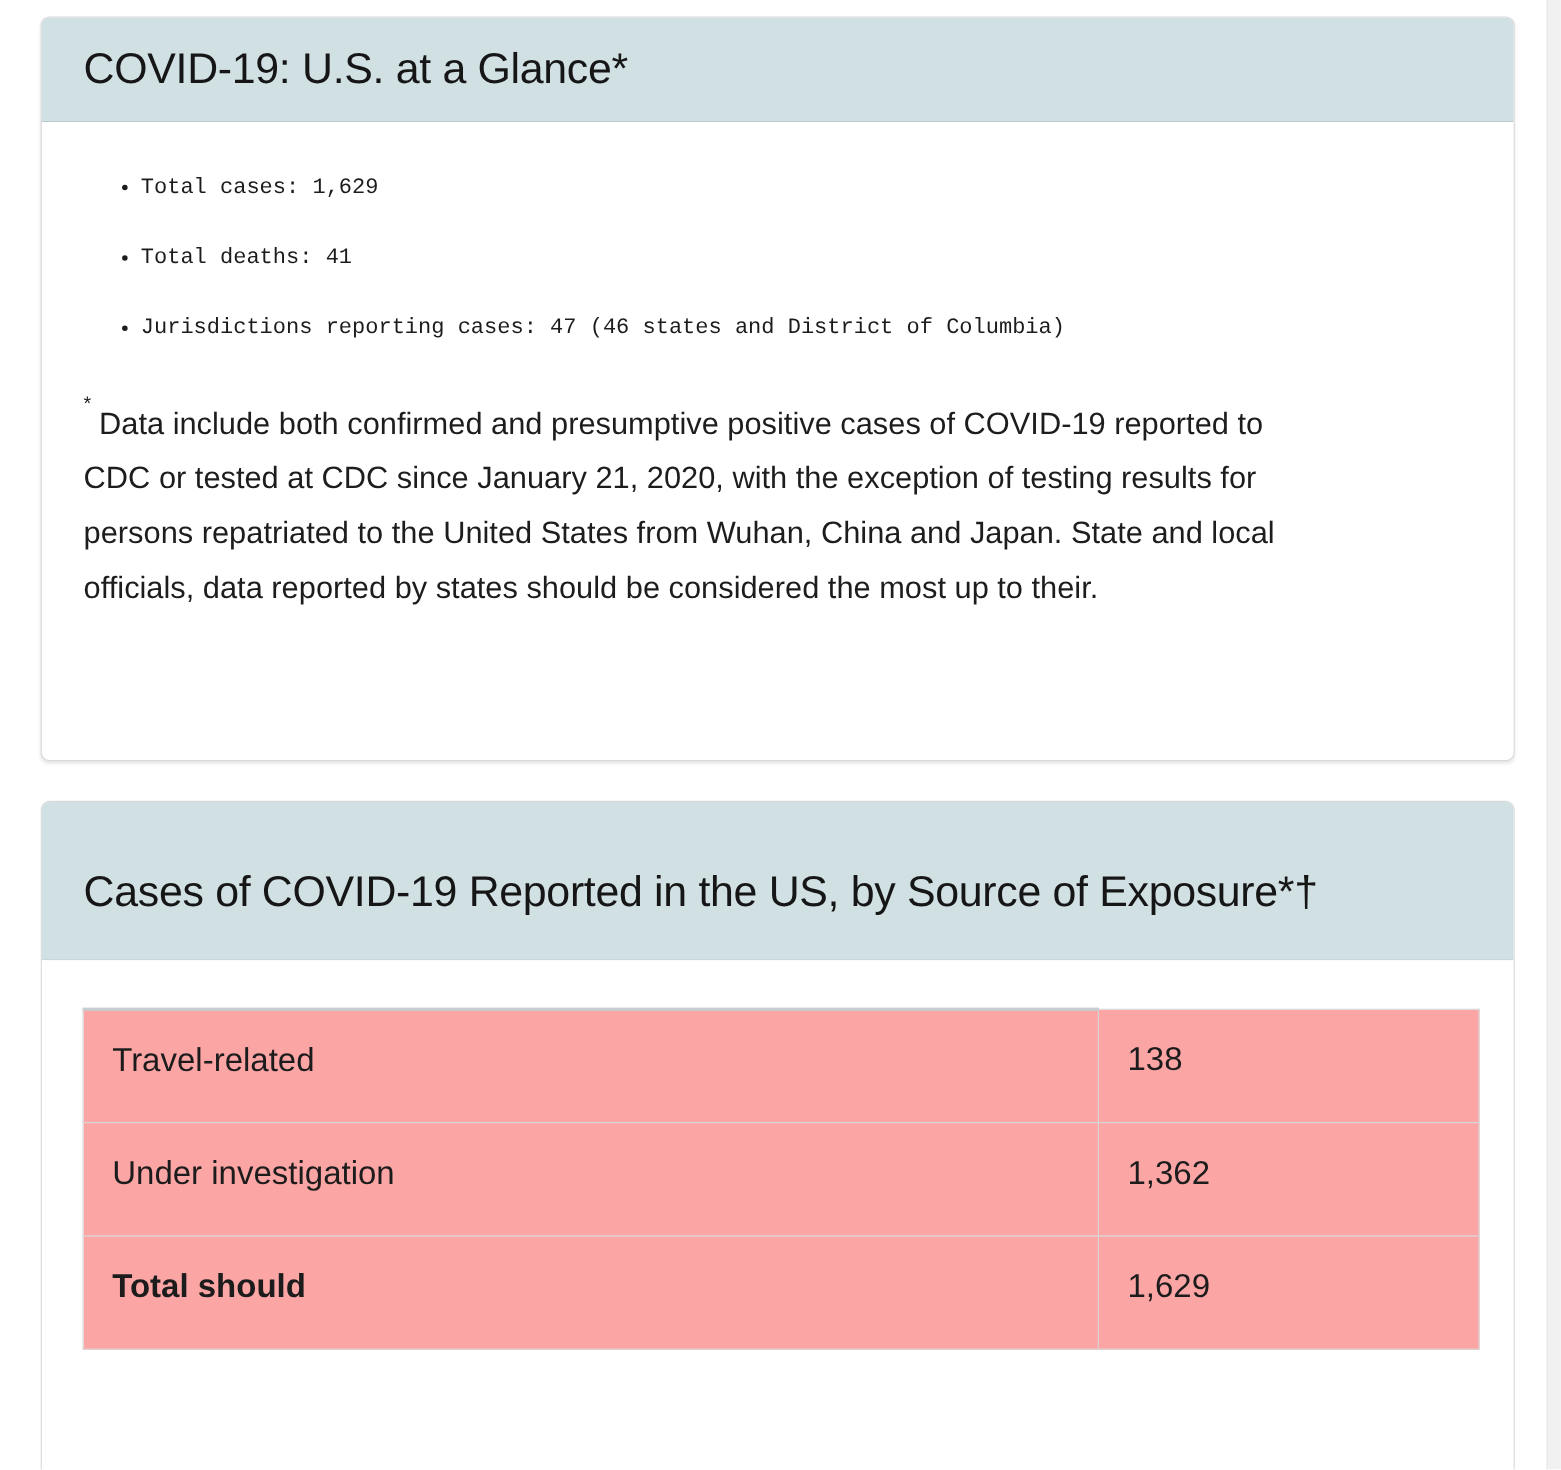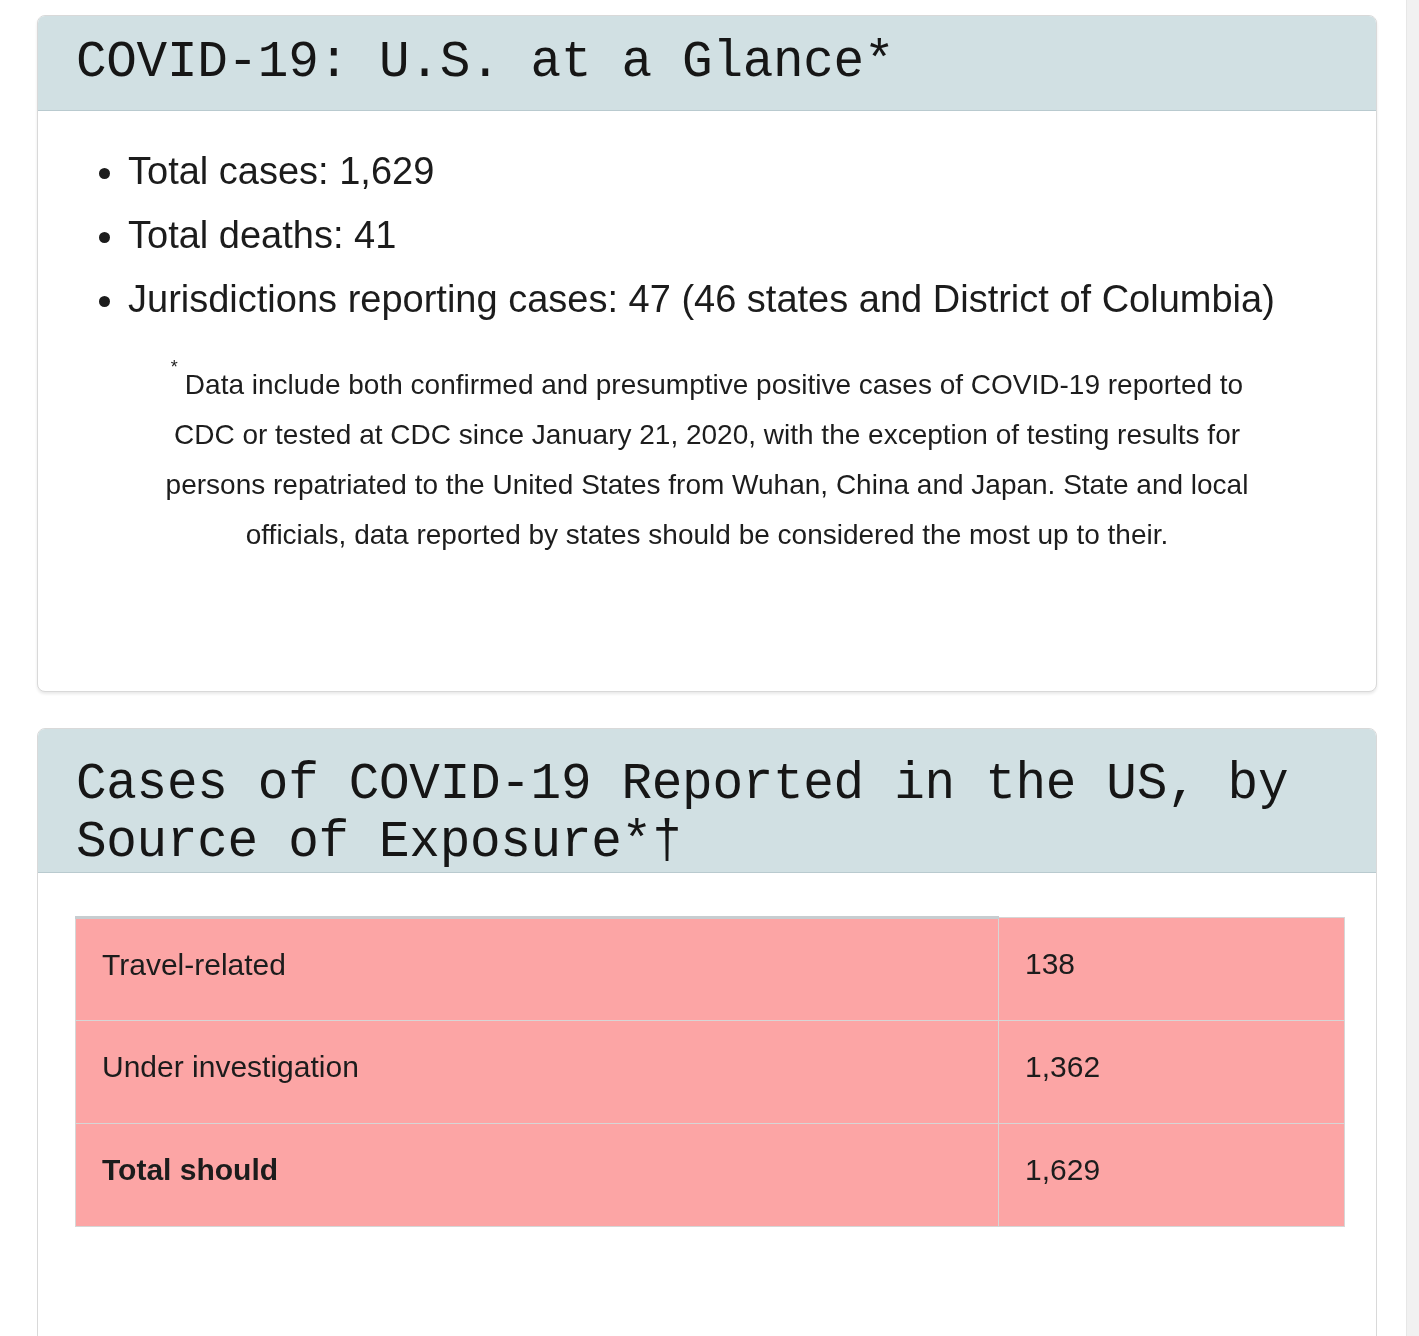--- a/index.html
+++ b/index.html
@@ -33,58 +33,57 @@
   .panel-2 { top:728px; height:700px; border-radius:8px 8px 0 0; box-shadow:none; }
 
   .panel-header {
     background:#d1e0e3;
     border-bottom:1px solid #b9cacf;
     border-radius:7px 7px 0 0;
     padding:0 38px;
     display:flex; align-items:center;
   }
   .panel-1 .panel-header { height:95px; }
-  .panel-2 .panel-header { height:144px; align-items:flex-end; padding-top:22px; }
+  .panel-2 .panel-header { height:144px; align-items:center; padding-top:22px; }
 
   .panel-title {
-    font-size:51px;
+    font-size:39px;
     font-weight:400;
     line-height:58px;
     letter-spacing:-0.3px;
     color:#161616;
     max-width:1240px;
-    font-family:Liberation Mono, monospace;
   }
 
   .panel-body { padding:36px 38px 0 38px; }
 
   
   .glance-list {
     list-style:disc;
     padding-left:52px;
     margin-top:2px;
   }
   .glance-list li {
-    font-size:38px;
+    font-size:20px;
     line-height:44px;
     margin-bottom:20px;
     color:#1c1c1c;
+    font-family:Liberation Mono, monospace;
   }
 
   
   .footnote {
     margin-top:32px;
     font-size:28px;
     color:#1d1d1d;
     overflow:hidden;
   }
   .fn-line {
     line-height:50px;
     white-space:nowrap;
-    text-align:center;
   }
   .fn-sup {
     font-size:18px;
     position:relative;
     top:-11px;
     margin-right:7px;
   }
 
   
   .exposure-table {

